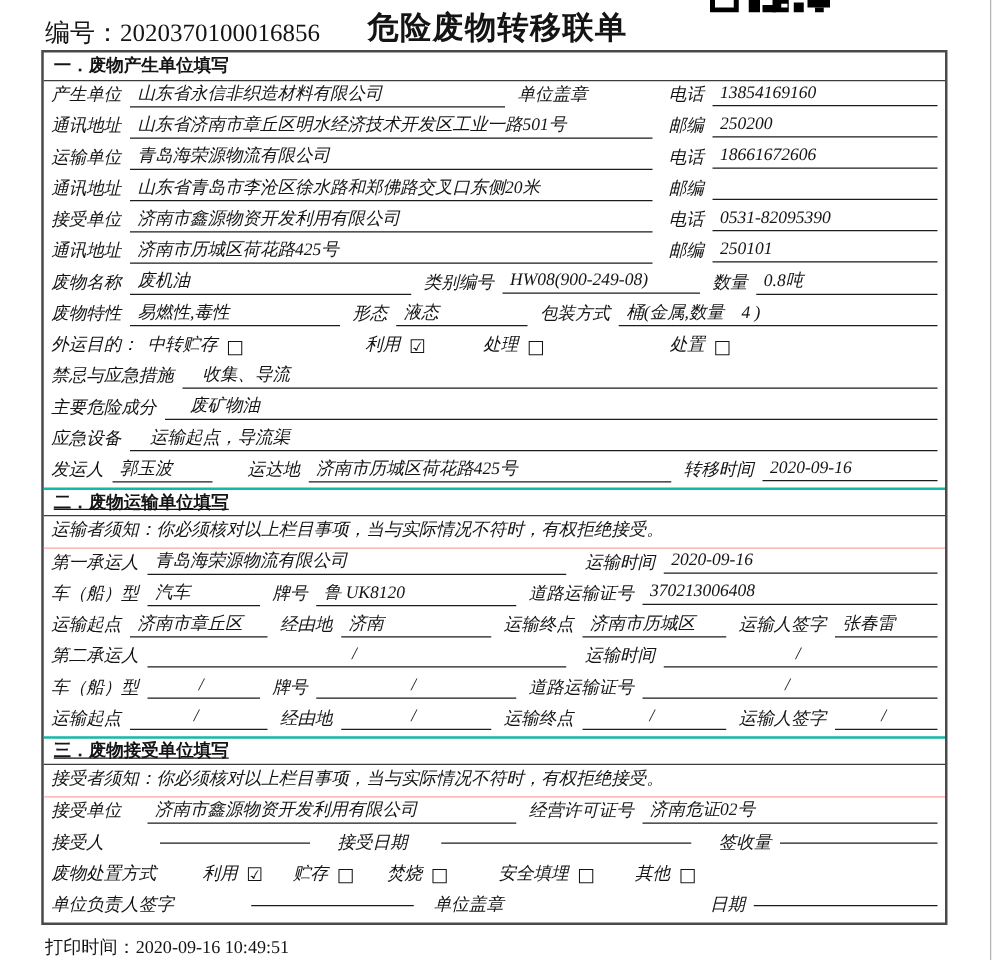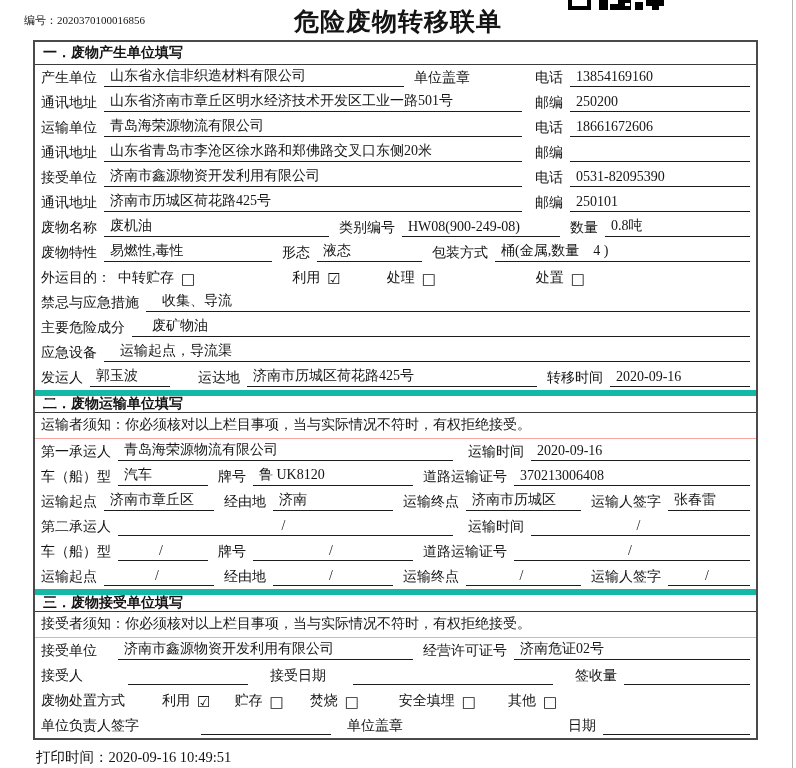--- a/index.html
+++ b/index.html
@@ -3,35 +3,35 @@
 <meta charset="utf-8">
 <style>
   * { margin:0; padding:0; box-sizing:border-box; }
   html,body { width:796px; height:768px; background:#ffffff; overflow:hidden;
     font-family:"Liberation Serif","DejaVu Serif",serif; color:#141414; }
   .page { position:relative; width:796px; height:768px; background:#fff; }
   .edge-line { position:absolute; top:0; bottom:0; right:3px; width:1px; background:#b5b5b5; }
 
   
   .page-header { position:relative; height:40px; }
-  .doc-no { position:absolute; left:24px; top:13px; font-size:11px; }
+  .doc-no { position:absolute; left:36px; top:13px; font-size:20px; }
   .doc-title { position:absolute; left:0; right:0; top:5px; text-align:center;
     font-family:"Liberation Sans","DejaVu Sans",sans-serif;
     font-size:25px; font-weight:bold; letter-spacing:1px; }
   .qr-frag { position:absolute; right:132px; top:0; }
 
   
   .form-table { position:absolute; left:33px; top:40px; width:725px;
     border:2px solid #4a4a4a; background:#fff; }
   .sec-header { height:23px; display:flex; align-items:center; padding:0 8px;
     font-family:"Liberation Sans","DejaVu Sans",sans-serif;
     font-weight:bold; font-size:14px; border-bottom:1px solid #3c3c3c; }
-  .sec-header.bt { border-top:6px solid #14b8a6; }
-  .row { height:25px; display:flex; align-items:flex-end; padding:0 6px 3px 6px;
-    font-size:14px; white-space:nowrap; }
+  .sec-header.bt { border-top:2px solid #14b8a6;text-decoration:underline; }
+  .row { height:25px; display:flex; align-items:center; padding:0 6px 3px 6px;
+    font-size:14px; white-space:nowrap;font-style:italic; }
   .row.notice { height:26px; border-bottom:1px solid #fca5a5; padding-bottom:4px; }
   .lbl { flex:0 0 auto; padding-right:7px; }
   .val { border-bottom:1px solid #1c1c1c; padding:0 4px 1px 6px; flex:0 0 auto;
     overflow:hidden; }
   .val.fill { flex:1 1 auto; }
   .val.slash { text-align:center; padding-left:0; }
   .rgroup { margin-left:auto; width:215px; display:flex; align-items:flex-end; }
   .gap10 { margin-left:10px; }
   .opt { display:inline-flex; align-items:flex-end; }
   .box { font-family:"DejaVu Sans",sans-serif; font-size:15px; line-height:15px;

